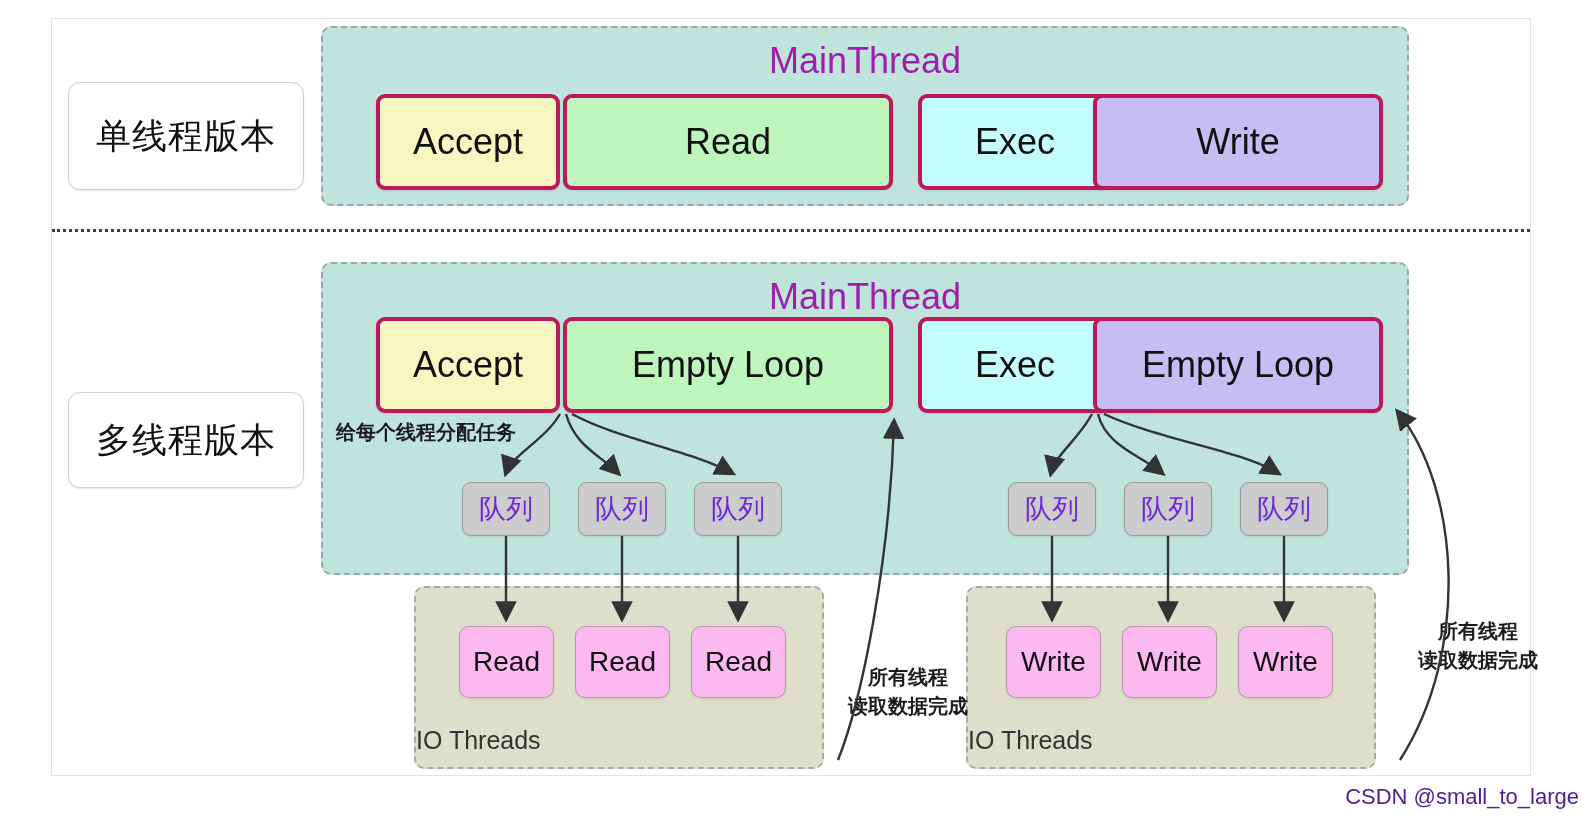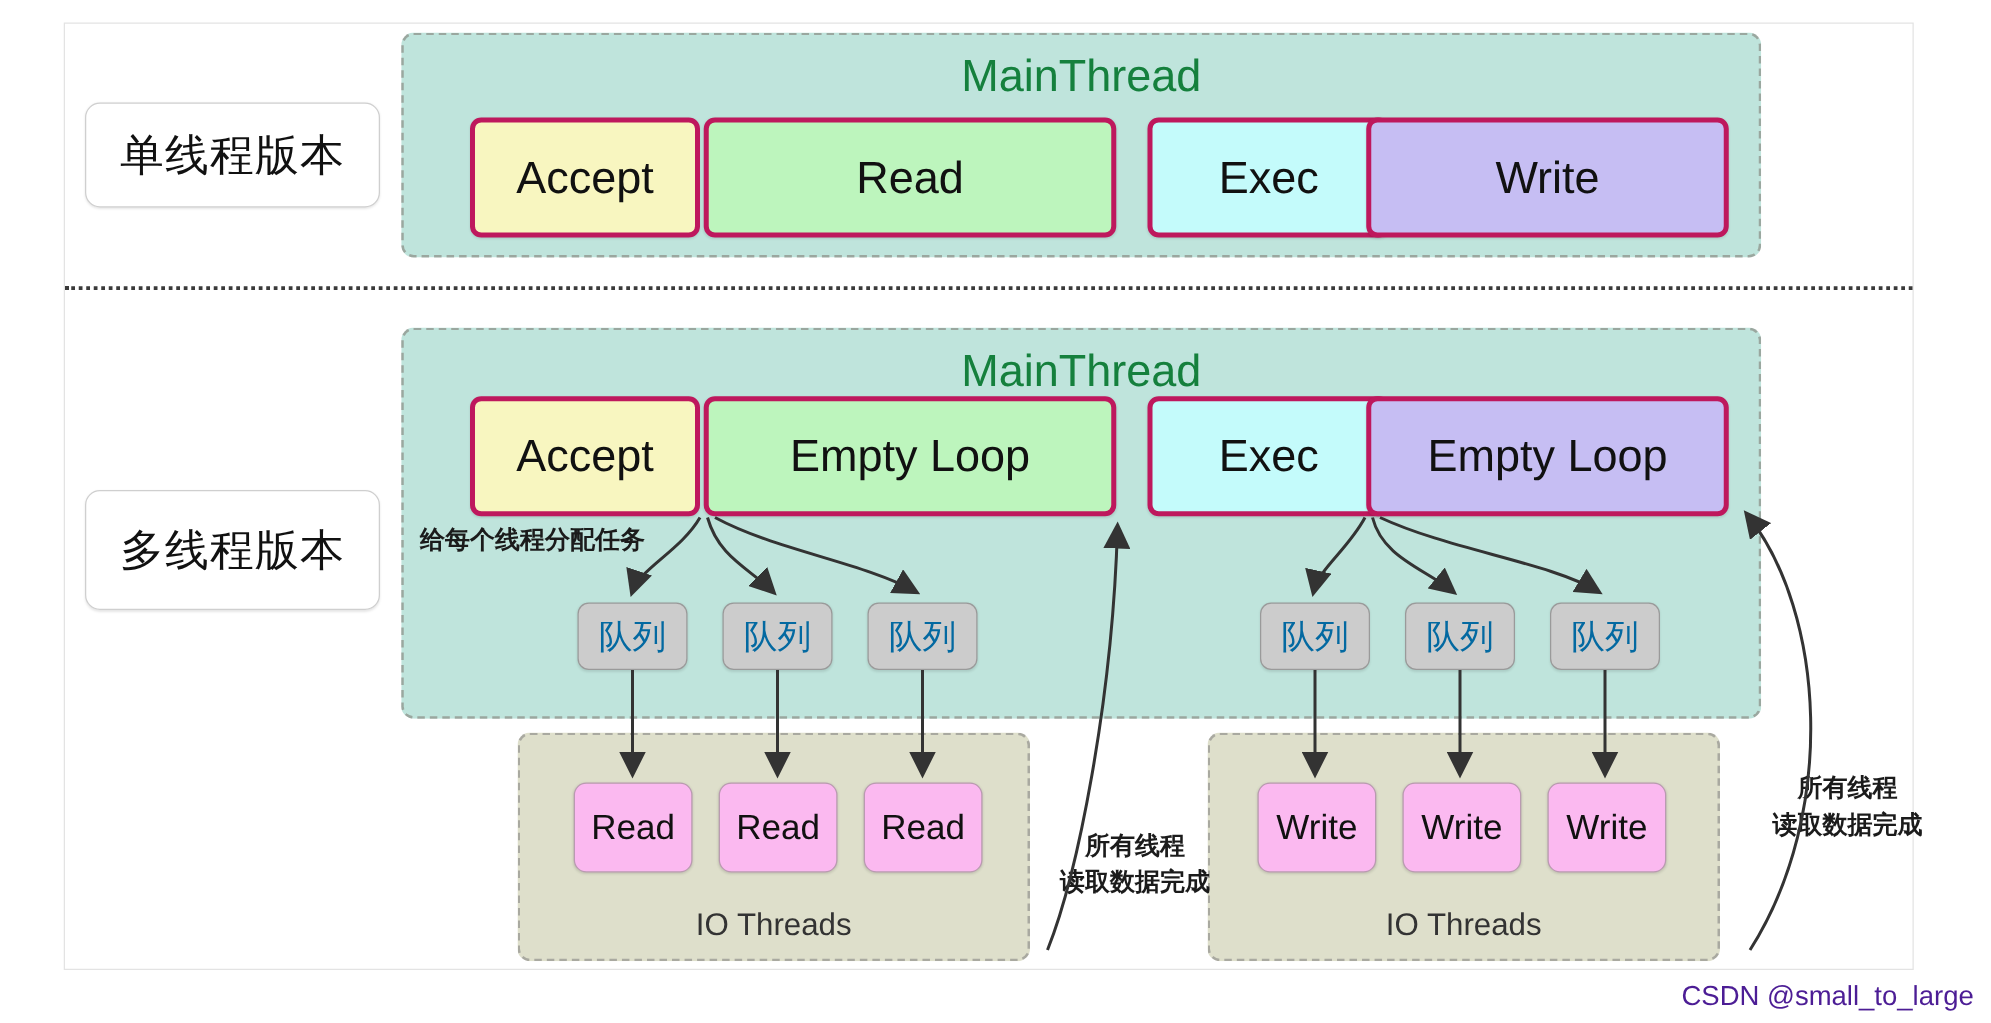--- a/index.html
+++ b/index.html
@@ -34,21 +34,21 @@
     border: 1px solid #cfcfcf;
     border-radius: 12px;
     box-shadow: 0 1px 2px rgba(0,0,0,0.10);
     display: flex;
     align-items: center;
     justify-content: center;
     font-size: 35px;
     color: #111111;
     letter-spacing: 1px;
   }
-  #label-single { left: 68px;  top: 82px;  width: 236px; height: 84px; }
+  #label-single { left: 68px;  top: 82px;  width: 236px; height: 108px; }
   #label-multi  { left: 68px;  top: 392px; width: 236px; height: 96px; }
 
   
   .divider {
     position: absolute;
     left: 52px;
     top: 229px;
     width: 1478px;
     height: 0;
     border-top: 3px dotted #3a3a3a;
@@ -65,21 +65,21 @@
   #mt-single { left: 321px; top: 26px;  width: 1088px; height: 180px; }
   #mt-multi  { left: 321px; top: 262px; width: 1088px; height: 313px; }
 
   .mt-title {
     position: absolute;
     left: 0;
     right: 0;
     top: 12px;
     text-align: center;
     font-size: 36px;
-    color: #15803d;
+    color: #a21caf;
   }
 
   
   .stagebox {
     position: absolute;
     box-sizing: border-box;
     border: 4px solid #be185d;
     border-radius: 9px;
     display: flex;
     align-items: center;
@@ -109,21 +109,21 @@
   .queue {
     position: absolute;
     box-sizing: border-box;
     background: #cccccc;
     border: 1px solid #9a9a9a;
     border-radius: 9px;
     display: flex;
     align-items: center;
     justify-content: center;
     font-size: 27px;
-    color: #0369a1;
+    color: #6d28d9;
     width: 88px;
     height: 54px;
     box-shadow: 0 1px 2px rgba(0,0,0,0.10);
   }
   #q-l1 { left: 462px;  top: 482px; }
   #q-l2 { left: 578px;  top: 482px; }
   #q-l3 { left: 694px;  top: 482px; }
   #q-r1 { left: 1008px; top: 482px; }
   #q-r2 { left: 1124px; top: 482px; }
   #q-r3 { left: 1240px; top: 482px; }
@@ -135,21 +135,21 @@
     background: #dedfcb;
     border: 2px dashed #a9a9a0;
     border-radius: 10px;
   }
   #io-left  { left: 414px; top: 586px; width: 410px; height: 183px; }
   #io-right { left: 966px; top: 586px; width: 410px; height: 183px; }
   .io-title {
     position: absolute;
     left: 0; right: 0;
     bottom: 12px;
-    text-align: center;
+    text-align: left;
     font-size: 25px;
     color: #333333;
   }
 
   
   .worker {
     position: absolute;
     box-sizing: border-box;
     background: #fbb9f0;
     border: 1px solid #b99ab0;

